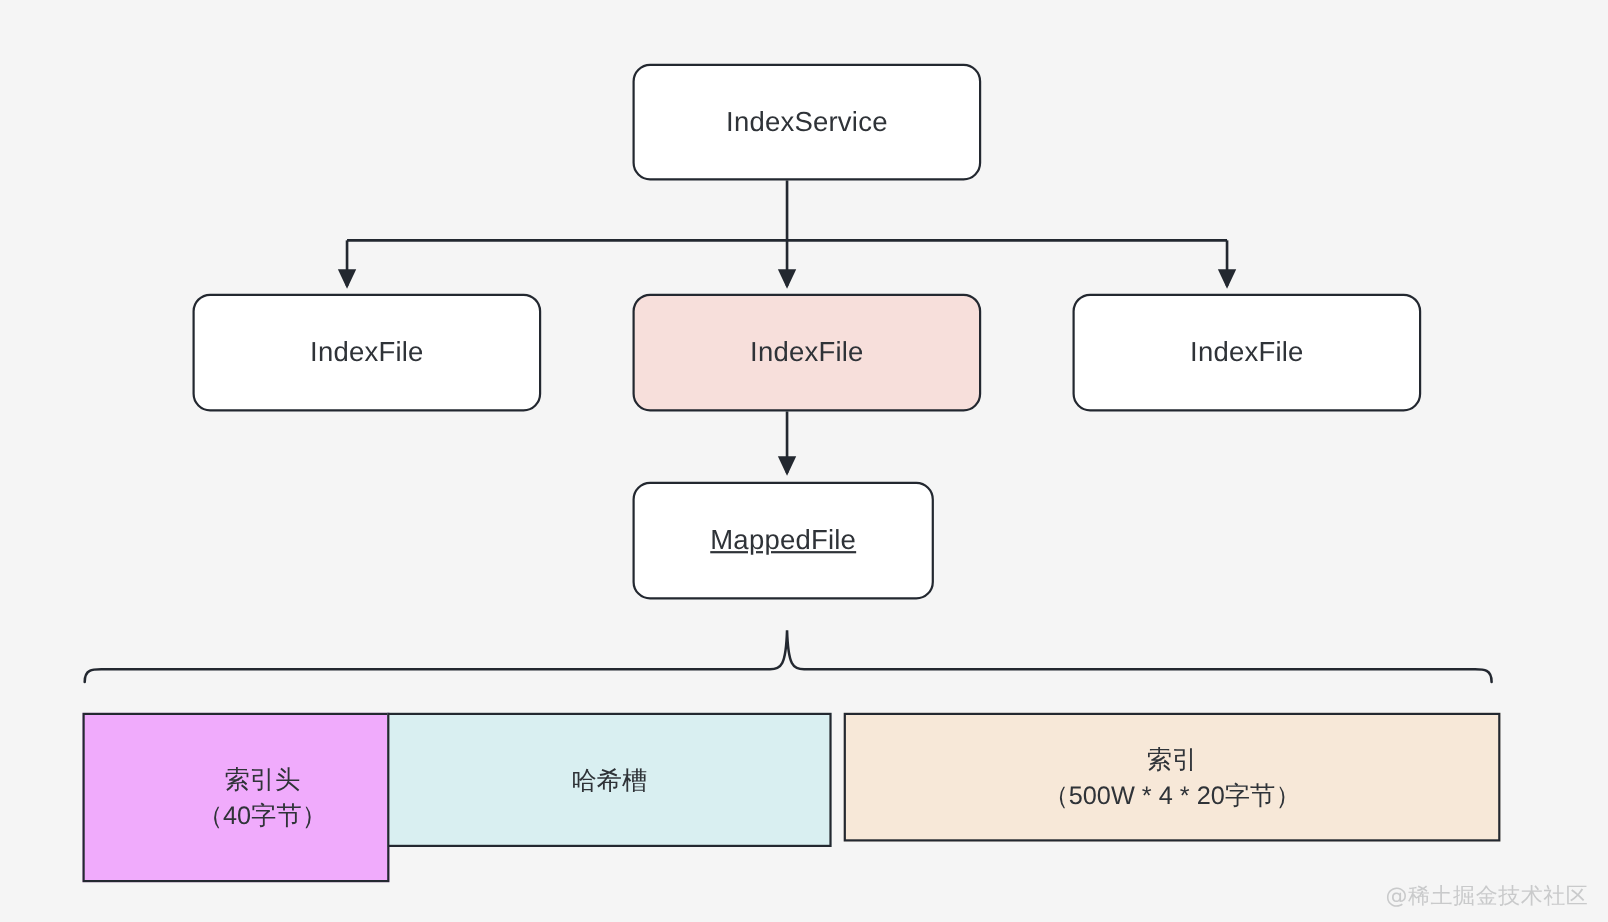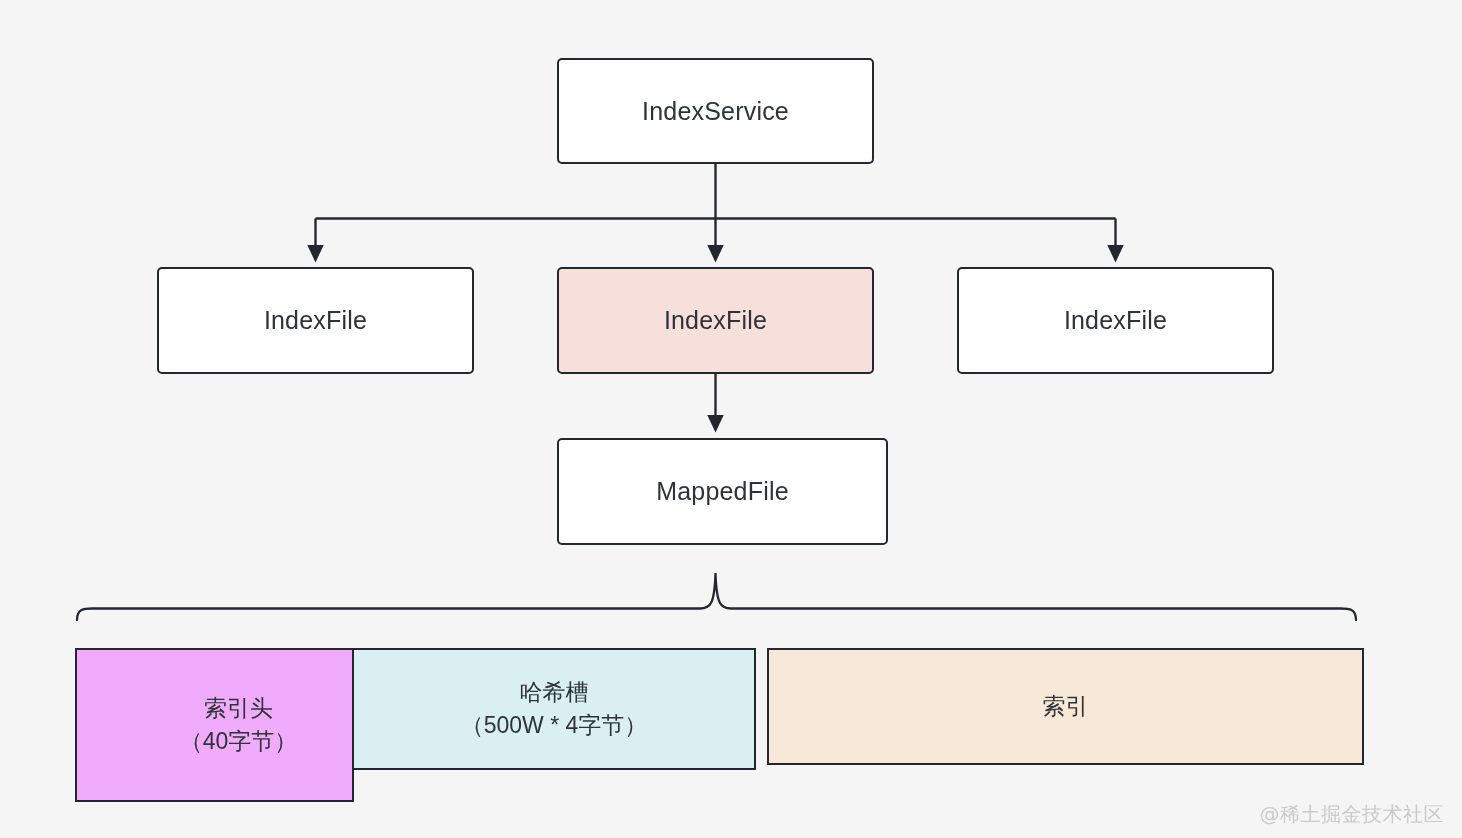--- a/index.html
+++ b/index.html
@@ -21,36 +21,37 @@
     left: 0;
     top: 0;
     width: 1462px;
     height: 838px;
   }
 
   .node {
     position: absolute;
     box-sizing: border-box;
     border: 2.4px solid #232830;
-    border-radius: 5px;
+    border-radius: 16px;
     display: flex;
     align-items: center;
     justify-content: center;
     color: #2f3338;
     font-size: 25px;
     font-weight: 400;
     letter-spacing: 0.2px;
     background: #ffffff;
+    margin-left: 18px;
   }
 
   #node-indexservice { left: 557px;  top: 58px;  width: 317px; height: 106px; }
   #node-indexfile-left   { left: 157px; top: 267px; width: 317px; height: 107px; }
   #node-indexfile-center { left: 557px; top: 267px; width: 317px; height: 107px; background: #f7dfdb; }
   #node-indexfile-right  { left: 957px; top: 267px; width: 317px; height: 107px; }
-  #node-mappedfile       { left: 557px; top: 438px; width: 331px; height: 107px; }
+  #node-mappedfile       { left: 557px; top: 438px; width: 274px; height: 107px; text-decoration: underline; }
 
   .seg {
     position: absolute;
     box-sizing: border-box;
     border: 2.4px solid #232830;
     display: flex;
     flex-direction: column;
     align-items: center;
     justify-content: center;
     color: #2f3338;
@@ -125,20 +126,20 @@
   <span>MappedFile</span>
 </div>
 
 <div class="seg" id="seg-header">
   <span>索引头</span>
   <span class="seg-line2">（40字节）</span>
 </div>
 
 <div class="seg" id="seg-slot">
   <span>哈希槽</span>
-  <span class="seg-line2">（500W * 4字节）</span>
 </div>
 
 <div class="seg" id="seg-index">
   <span>索引</span>
+  <span class="seg-line2">（500W * 4 * 20字节）</span>
 </div>
 
 <div id="watermark">@稀土掘金技术社区</div>
 
 </body></html>

